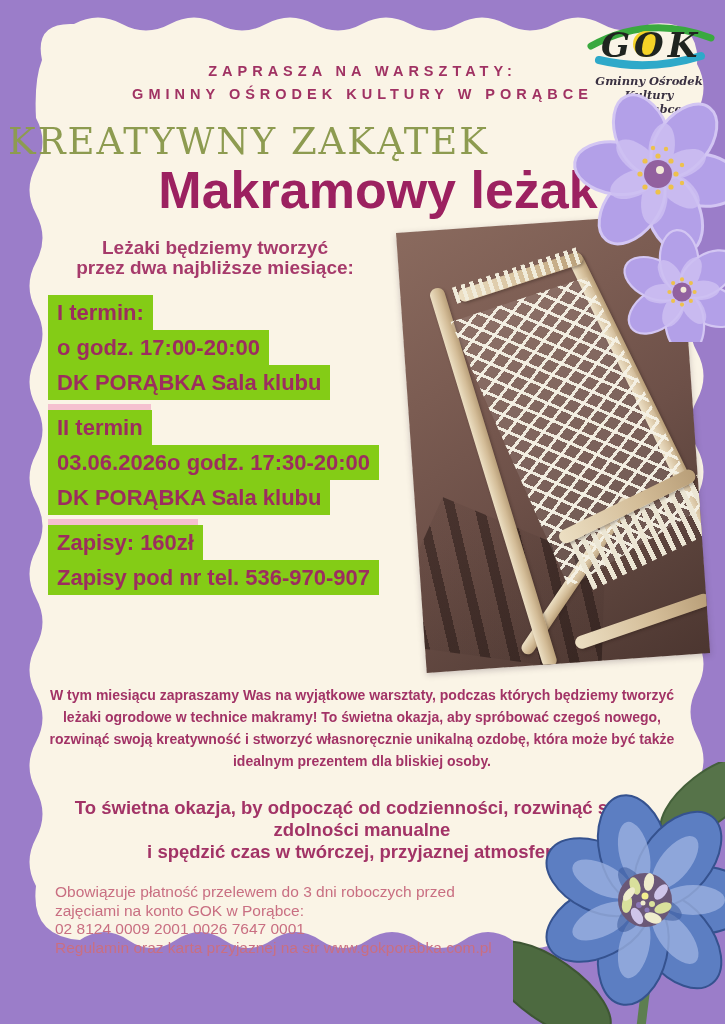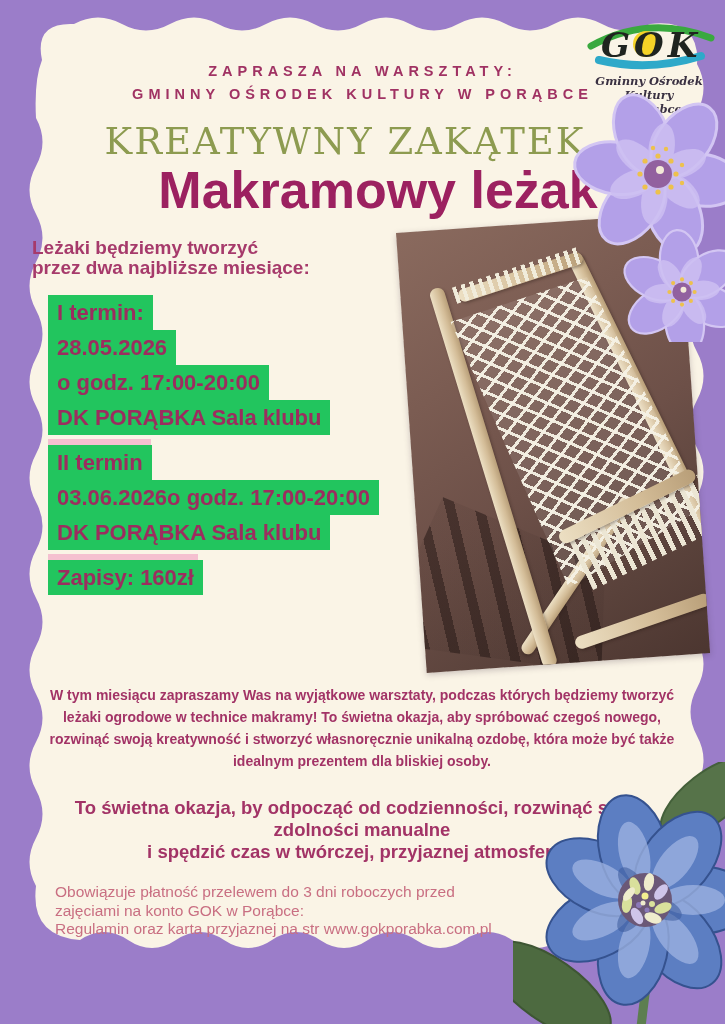--- a/index.html
+++ b/index.html
@@ -9,31 +9,31 @@
   
   #blob-svg{position:absolute;left:0;top:0;z-index:1;}
   
   .header{left:35px;top:60px;width:655px;text-align:center;z-index:2;
           color:#a03263;font-weight:bold;font-size:14.5px;letter-spacing:5px;line-height:23px;}
   
   .logo{left:575px;top:12px;width:148px;z-index:4;text-align:center;}
   .logo-script{font-family:"DejaVu Serif",serif;font-style:italic;font-weight:bold;
                color:#3a3142;font-size:11.5px;line-height:14px;}
   
-  .series-title{left:0;top:120px;width:690px;text-align:center;z-index:2;
-                font-family:"DejaVu Serif",serif;color:#8d9b50;font-size:37px;letter-spacing:2px;}
+  .series-title{left:0;top:120px;width:690px;text-align:left;z-index:2;
+                font-family:"DejaVu Serif",serif;color:#8d9b50;font-size:37px;letter-spacing:2px;padding-left:8px;}
   .workshop-title{left:0;top:160px;width:690px;text-align:center;z-index:2;
                   color:#9c2160;font-size:52px;font-weight:bold;letter-spacing:0px;padding-left:33px;}
-  .intro{left:0;top:238px;width:430px;z-index:2;color:#a63a6b;
-         font-weight:bold;font-size:19px;line-height:20px;white-space:pre;margin-left:32px;}
+  .intro{left:0;top:238px;width:430px;text-align:center;z-index:2;color:#a63a6b;
+         font-weight:bold;font-size:19px;line-height:20px;white-space:pre;}
   
   .hl-stack{left:48px;top:295px;z-index:2;}
   .hl-row{height:35px;}
   .hl-row span{display:inline-flex;align-items:center;height:35px;padding:0 9px;
-               background:#22c55e;color:#9c2d5f;font-weight:bold;font-size:22px;white-space:nowrap;}
+               background:#84cc16;color:#9c2d5f;font-weight:bold;font-size:22px;white-space:nowrap;}
   .hl-gap{height:10px;}
   .hl-gap span{display:inline-block;height:10px;background:#f5c0d0;}
   .gap-w1{width:103px;} .gap-w2{width:150px;}
   
   .photo{left:396px;top:233px;width:284px;height:441px;z-index:3;
          transform:rotate(-4deg);transform-origin:top left;overflow:hidden;
          background:linear-gradient(150deg,#8a6a5e 0%,#7b5c52 30%,#6d5048 55%,#5a423b 80%,#4c3630 100%);
          box-shadow:0 2px 6px rgba(60,40,60,.25);}
   .photo > div{position:absolute;}
   .wood{background:linear-gradient(90deg,#ecdfc3,#d3bc97 60%,#b89e78);border-radius:7px;
@@ -109,29 +109,29 @@
 </div>
 
 <div class="abs series-title">KREATYWNY ZAKĄTEK</div>
 <div class="abs workshop-title">Makramowy leżak</div>
 
 <div class="abs intro">Leżaki będziemy tworzyć
 przez dwa najbliższe miesiące:</div>
 
 <div class="abs hl-stack">
   <div class="hl-row"><span>I termin:</span></div>
-  <div class="hl-row"><span>28.05.2026</span></div>
   <div class="hl-row"><span>o godz. 17:00-20:00</span></div>
   <div class="hl-row"><span>DK PORĄBKA Sala klubu</span></div>
   <div class="hl-gap"><span class="gap-w1"></span></div>
   <div class="hl-row"><span>II termin</span></div>
-  <div class="hl-row"><span>03.06.2026o godz. 17:00-20:00</span></div>
+  <div class="hl-row"><span>03.06.2026o godz. 17:30-20:00</span></div>
   <div class="hl-row"><span>DK PORĄBKA Sala klubu</span></div>
   <div class="hl-gap"><span class="gap-w2"></span></div>
   <div class="hl-row"><span>Zapisy: 160zł</span></div>
+  <div class="hl-row"><span>Zapisy pod nr tel. 536-970-907</span></div>
 </div>
 
 <div class="abs photo">
   <div class="ph-shadow"></div>
   <div class="wood bottom-bar"></div>
   <div class="wood leg-a"></div>
   <div class="wood rail-left"></div>
   <div class="wood rail-right"></div>
   <div class="wood top-bar"></div>
   <div class="ph-net"></div>
@@ -141,20 +141,21 @@
 </div>
 
 <div class="abs para">W tym miesiącu zapraszamy Was na wyjątkowe warsztaty, podczas których będziemy tworzyć leżaki ogrodowe w technice makramy! To świetna okazja, aby spróbować czegoś nowego, rozwinąć swoją kreatywność i stworzyć własnoręcznie unikalną ozdobę, która może być także idealnym prezentem dla bliskiej osoby.</div>
 <div class="abs para2">To świetna okazja, by odpocząć od codzienności, rozwinąć swoje
 zdolności manualne
 i spędzić czas w twórczej, przyjaznej atmosferze.</div>
 
 <div class="abs footer">
   <div>Obowiązuje płatność przelewem do 3 dni roboczych przed</div>
   <div>zajęciami na konto GOK w Porąbce:</div>
+  <div>02 8124 0009 2001 0026 7647 0001</div>
   <div>Regulamin oraz karta przyjaznej na str www.gokporabka.com.pl</div>
 </div>
 
 <svg class="abs flowers-top" viewBox="0 0 167 258" aria-hidden="true">
   <g transform="translate(100,90)">
     <g fill="#b3a0e8" stroke="#d3c6f3" stroke-width="3">
       <ellipse transform="rotate(8)" cx="42" cy="0" rx="42" ry="26"></ellipse>
       <ellipse transform="rotate(68)" cx="42" cy="0" rx="42" ry="26"></ellipse>
       <ellipse transform="rotate(128)" cx="42" cy="0" rx="42" ry="26"></ellipse>
       <ellipse transform="rotate(188)" cx="42" cy="0" rx="42" ry="26"></ellipse>

